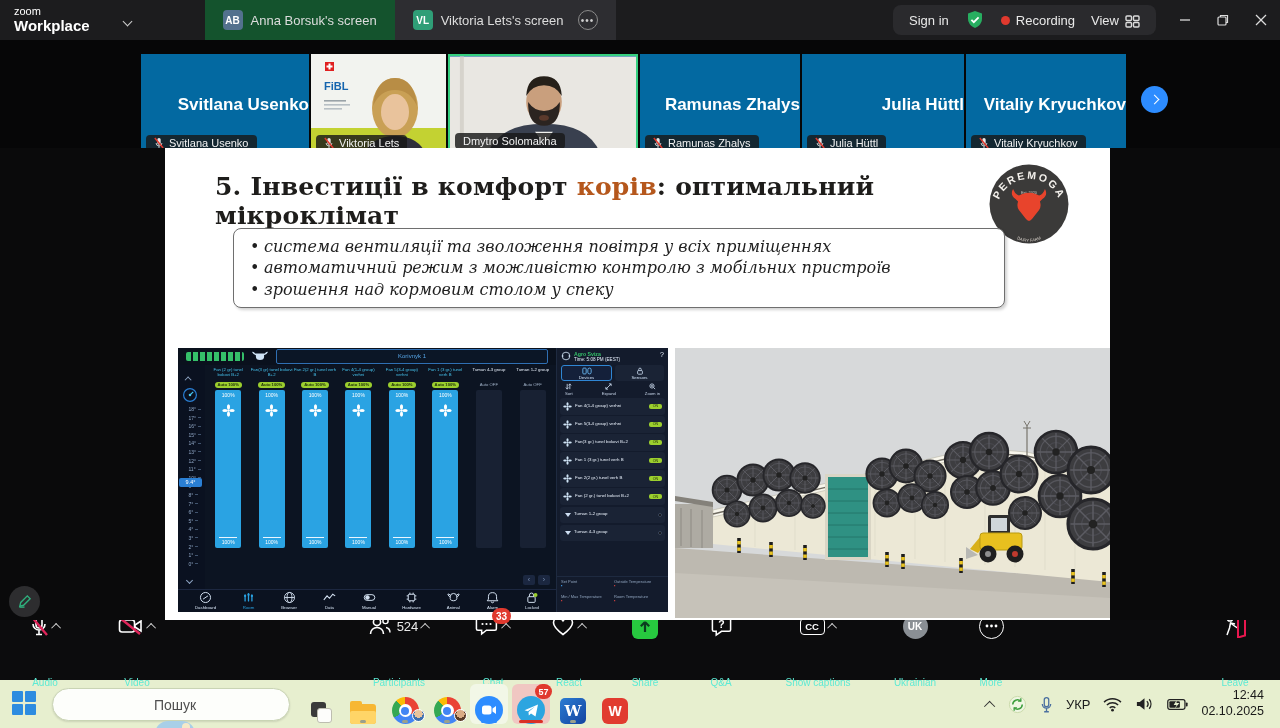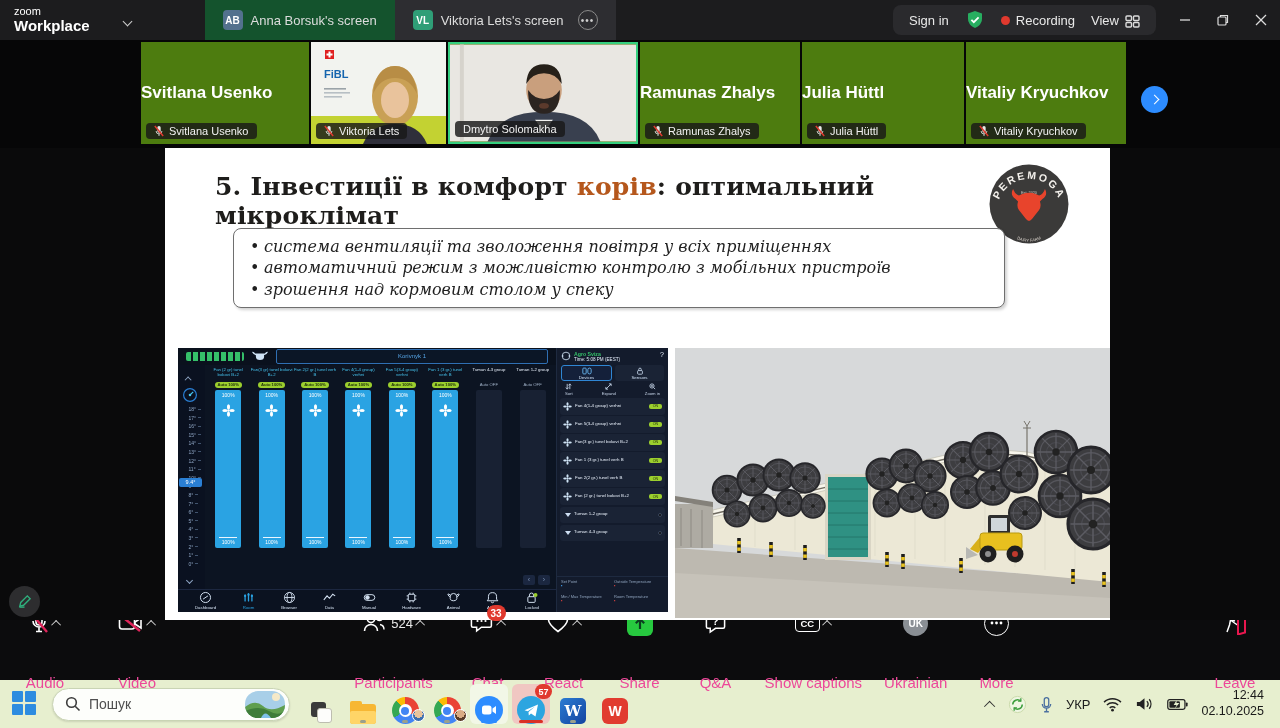--- a/index.html
+++ b/index.html
@@ -26,21 +26,21 @@
   .chip.vl { background:#2f9e77; }
   .ellipsis-btn { width:20px; height:20px; border:1px solid #8a8a8a; border-radius:50%; display:flex; align-items:center; justify-content:center; color:#cfcfcf; font-size:10px; letter-spacing:1px; margin-left:6px; }
   .tb-right { margin-left:auto; display:flex; align-items:center; }
   .pill-cluster { display:flex; align-items:center; gap:16px; background:#2a2a2d; border-radius:8px; height:30px; padding:0 16px; font-size:13px; }
   .recdot { width:9px; height:9px; border-radius:50%; background:#e0392e; display:inline-block; margin-right:6px; }
   .winbtns { display:flex; margin-left:10px; }
   .winbtn { width:38px; height:40px; display:flex; align-items:center; justify-content:center; color:#dcdcdc; }
 
   
   .strip { height:108px; background:#060607; display:flex; align-items:flex-start; padding-left:140px; position:relative; }
-  .tile { position:relative; height:102px; margin:2px 1px 0 1px; background:#4d7c0f; display:flex; align-items:center; justify-content:flex-start; overflow:hidden; }
+  .tile { position:relative; height:102px; margin:14px 1px 0 1px; background:#0369a1; display:flex; align-items:center; justify-content:flex-end; overflow:hidden; }
   .tile .bigname { color:#fff; font-weight:bold; font-size:17px; }
   .plabel { position:absolute; left:5px; bottom:5px; background:rgba(24,24,24,.82); border-radius:4px; padding:2px 8px; font-size:11px; color:#f2f2f2; display:flex; align-items:center; gap:5px; white-space:nowrap; }
   .tile.active-speaker { border:2px solid #35d07f; }
   .next-btn { position:absolute; top:46px; right:112px; width:27px; height:27px; border-radius:50%; background:#2d8cff; display:flex; align-items:center; justify-content:center; }
   .next-btn .chev { border-color:#fff; }
 
   
   .stage { position:relative; height:472px; background:#0a0a0b; }
   .slide { position:absolute; left:165px; top:0; width:945px; height:472px; background:#ffffff; }
   .slide-title { position:absolute; left:50px; top:24px; width:790px; font-family:"DejaVu Serif",serif; font-weight:bold; font-size:25px; color:#1e1d1b; letter-spacing:.2px; }
@@ -111,37 +111,37 @@
   
   .barn { position:absolute; left:510px; top:200px; width:435px; height:270px; }
 
   
   .annotate { position:absolute; left:9px; top:438px; width:31px; height:31px; border-radius:50%; background:#2d2d2f; display:flex; align-items:center; justify-content:center; }
 
   
   .toolbar { height:60px; background:#0c0c0d; display:flex; align-items:center; padding:0 18px; color:#fff; }
   .tb-btn { display:flex; flex-direction:column; align-items:center; gap:3px; min-width:54px; font-size:12.5px; }
   .icon-row { height:28px; display:flex; align-items:center; gap:5px; }
-  .tlabel { font-size:15px; color:#ec4899;margin-top:34px; }
+  .tlabel { font-size:10px; color:#5eead4;margin-top:34px; }
   .count { font-size:13px; color:#e9e9e9; }
   .badge { position:absolute; top:-7px; right:-12px; background:#e0392e; color:#fff; border-radius:9px; min-width:19px; height:16px; font-size:10px; font-weight:bold; display:flex; align-items:center; justify-content:center; padding:0 3px; }
   .rel { position:relative; }
   .sharebox { width:26px; height:26px; border-radius:6px; background:#27c93f; display:flex; align-items:center; justify-content:center; }
   .ccbox { width:25px; height:17px; border:1.6px solid #fff; border-radius:4px; font-size:9.5px; font-weight:bold; display:flex; align-items:center; justify-content:center; }
   .ukcirc { width:25px; height:25px; border-radius:50%; background:#8a8f94; color:#fff; font-size:10px; font-weight:bold; display:flex; align-items:center; justify-content:center; }
   .morecirc { width:25px; height:25px; border-radius:50%; border:1.6px solid #fff; display:flex; align-items:center; justify-content:center; letter-spacing:1px; font-weight:bold; }
   .gap-audio { margin-right:38px; }
   .spacer { flex:1; }
   .tgap { margin:0 11px; }
 
   
   .taskbar { height:48px; background:#e7efcf; display:flex; align-items:center; padding:0 12px; }
   .winlogo { width:26px; height:26px; display:grid; grid-template-columns:11px 11px; grid-template-rows:11px 11px; gap:2px; margin-right:14px; }
   .winlogo span { background:#2d8ce0; border-radius:1px; }
-  .searchpill { width:238px; height:33px; background:#fdfefb; border:1px solid #c9d4b4; border-radius:17px; display:flex; align-items:center; padding:0 4px 0 12px; gap:8px; box-shadow:0 1px 2px rgba(0,0,0,.12); }
+  .searchpill { width:238px; height:33px; background:#fdfefb; border:1px solid #c9d4b4; border-radius:17px; display:flex; align-items:center; padding:0 4px 0 12px; gap:8px; box-shadow:0 1px 2px rgba(0,0,0,.12);flex-direction:column; }
   .searchpill .ph { color:#4f4f4f; font-size:14px; flex:1; }
   .sthumb { width:40px; height:27px; border-radius:13px; overflow:hidden; flex:none; }
   .tk { width:38px; height:40px; border-radius:6px; display:flex; align-items:flex-end; justify-content:center; position:relative; margin:0 2px; }
   .tk .runner { position:absolute; bottom:1px; left:50%; transform:translateX(-50%); width:6px; height:3px; border-radius:2px; background:#9aa08c; }
   .tk.zoomapp { background:#f2f7e7; }
   .tk.zoomapp .runner { width:16px; background:#2d8cff; }
   .tk.telegram { background:#f0c7c2; }
   .tk.telegram .runner { width:24px; background:#d93025; }
   .tbadge { position:absolute; top:0; right:-2px; background:#e0392e; color:#fff; border-radius:9px; min-width:17px; height:15px; font-size:9px; font-weight:bold; display:flex; align-items:center; justify-content:center; z-index:3; padding:0 2px; }
   .chromec { width:27px; height:27px; border-radius:50%; background:conic-gradient(#ea4335 0 33%, #4285f4 33% 66%, #34a853 66% 88%, #fbbc05 88% 100%); position:relative; }

